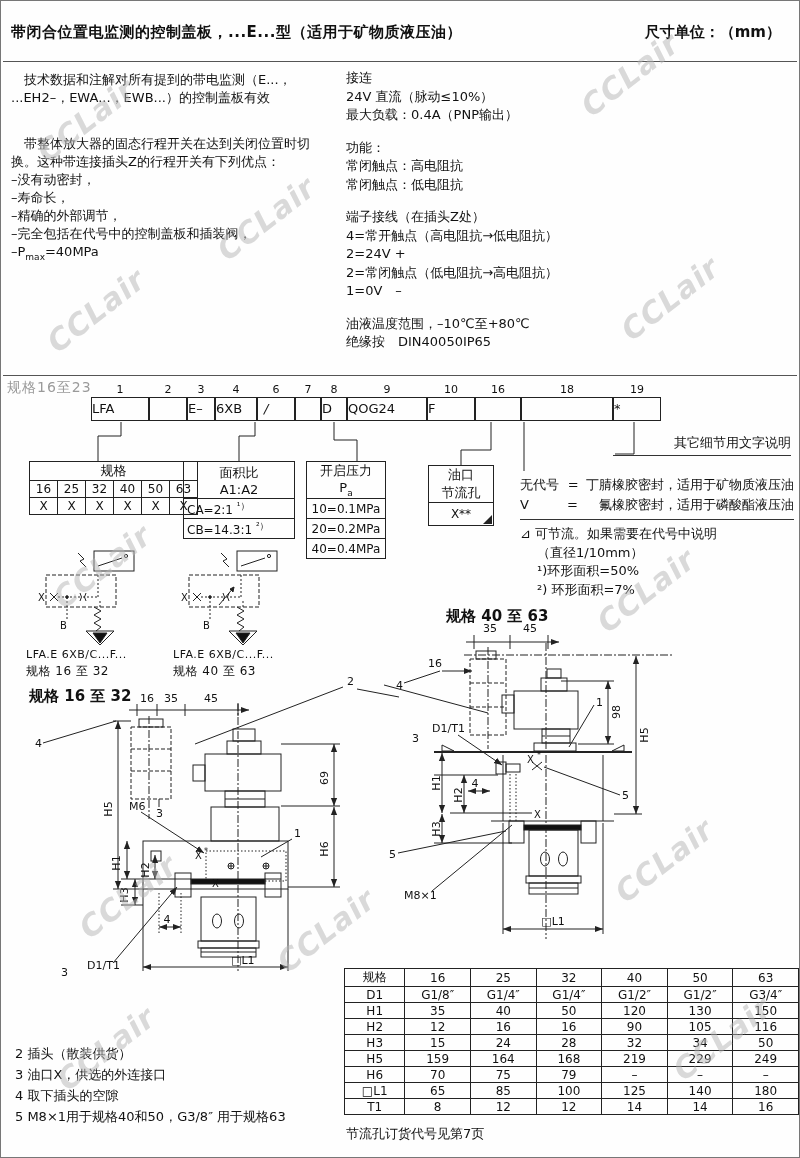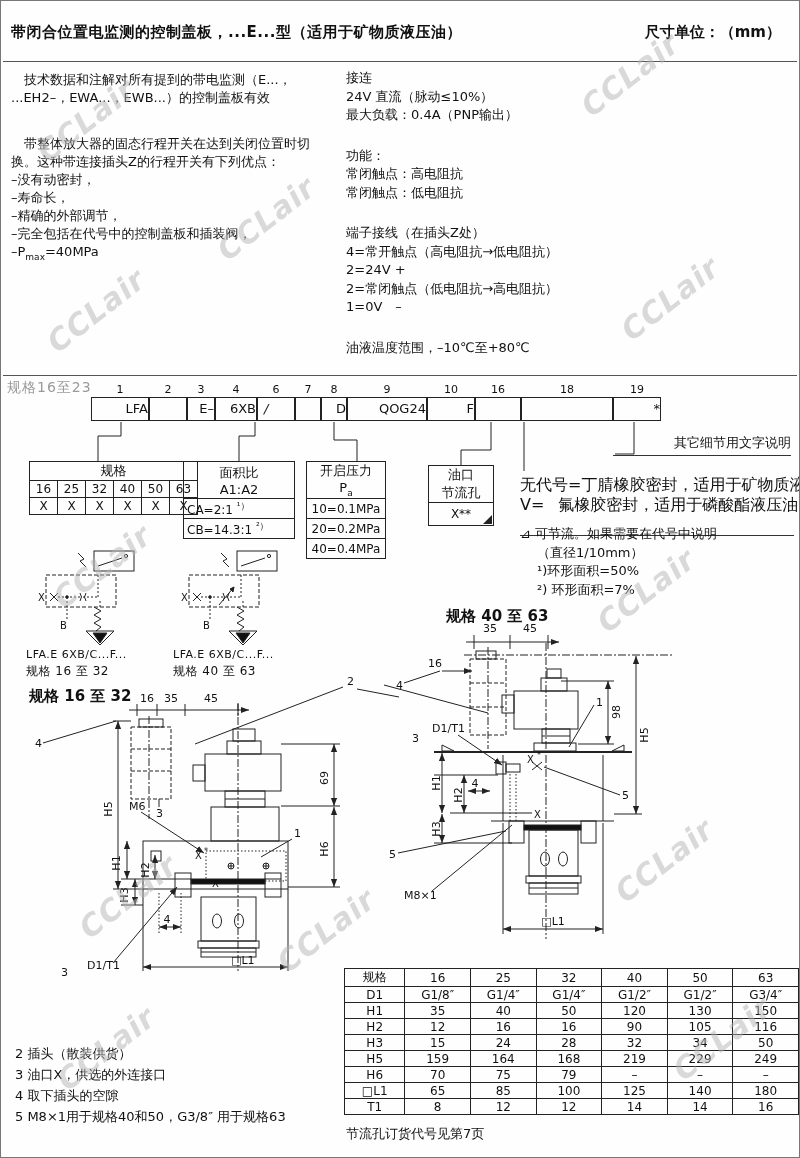--- a/index.html
+++ b/index.html
@@ -9,42 +9,42 @@
   .hline{position:absolute;left:2px;right:2px;height:1px;background:#555}
   
   .header{position:absolute;top:4px;left:4px;right:4px;height:55px;display:flex;align-items:center}
   .title{font-size:15px;font-weight:600;padding-left:6px;letter-spacing:.5px}
   .unit{margin-left:auto;font-size:15px;font-weight:600;padding-right:14px;white-space:nowrap}
   
   .intro-left{position:absolute;left:10px;top:70px;width:332px;font-size:13px;line-height:18px}
   .intro-right{position:absolute;left:345px;top:68px;width:380px;font-size:13px;line-height:18.5px}
   .indent{text-indent:13px}
   .gap16{margin-top:28px}
-  .gap18{margin-top:22px}
+  .gap18{margin-top:14px}
   sub,sup{font-size:9px}
   
   .mc-label{position:absolute;left:6px;top:378px;font-size:14px;color:#9a9a9a;letter-spacing:1px}
   .mc-item{position:absolute;top:382px}
   .mc-num{text-align:center;font-size:11px;height:14px;line-height:14px}
-  .mc-box{border:1px solid #222;height:22px;line-height:22px;text-align:right;font-size:13px}
+  .mc-box{border:1px solid #222;height:22px;line-height:22px;text-align:left;font-size:13px}
   .mc-slash .mc-box{font-style:italic;text-align:left;padding-left:6px}
   .other-note{position:absolute;left:612px;top:433px;width:178px;text-align:right;font-size:13px;
               border-bottom:1px solid #333;padding-bottom:3px;white-space:nowrap}
   table.tbl{position:absolute;border-collapse:collapse;background:transparent}
   table.tbl td{border:1px solid #222;text-align:center;font-size:12px;padding:0 3px;height:16px}
   table.tbl td.hd{font-size:13px;height:18px}
   table.tbl td.hd2{font-size:13px;height:36px}
   table.tbl td.lft{text-align:left}
   .pv{position:relative}
   .tri{position:absolute;right:1px;bottom:1px;width:0;height:0;
        border-right:9px solid #222;border-top:9px solid transparent}
   .tri:after{content:"";position:absolute;right:1px;top:-7px;width:0;height:0;
        border-right:6px solid #fefefe;border-top:6px solid transparent}
-  .seals{position:absolute;left:519px;top:474px;width:274px;font-size:16px;
-         border-bottom:1px solid #333;padding-bottom:20px}
+  .seals{position:absolute;left:519px;top:474px;width:274px;font-size:13px;
+         border-bottom:1px solid #333;padding-bottom:4px}
   .seal-row{display:flex;line-height:20px;white-space:nowrap}
   .sc{width:52px}.se{width:20px}
   .sd2{padding-left:14px}
   .throttle{position:absolute;left:519px;top:524px;font-size:13px;line-height:18.5px}
   .throttle .ind{margin-left:17px}
   
   .sym-cap{position:absolute;width:140px;text-align:left;font-size:11px;line-height:16px;letter-spacing:.5px}
   .sym-cap .c2{font-size:12px}
   
   .notes{position:absolute;left:14px;top:1042px;font-size:13px;line-height:21px}
@@ -103,20 +103,21 @@
     <div>最大负载：0.4A（PNP输出）</div>
     <div class="gap18">功能：</div>
     <div>常闭触点：高电阻抗</div>
     <div>常闭触点：低电阻抗</div>
     <div class="gap18">端子接线（在插头Z处）</div>
     <div>4=常开触点（高电阻抗→低电阻抗）</div>
     <div>2=24V +</div>
     <div>2=常闭触点（低电阻抗→高电阻抗）</div>
     <div>1=0V　–</div>
     <div class="gap18">油液温度范围，–10℃至+80℃</div>
+    <div>绝缘按　DIN40050IP65</div>
   </div>
 
   <div class="hline" style="top:374px"></div>
 
   <div class="mc-label">规格16至23</div>
 
   <svg style="left:0;top:375px" width="800" height="230" viewBox="0 0 800 230">
     <g stroke="#222" fill="none" stroke-width="1">
       <path d="M120,46 V60 H97 V86"></path>
       <path d="M254,46 V60 H238 V86"></path>

